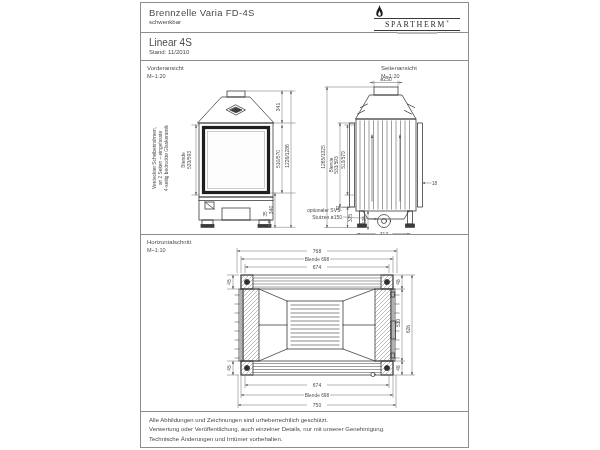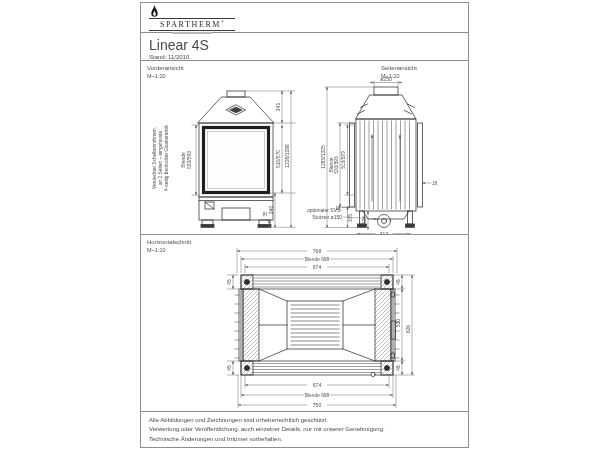--- a/index.html
+++ b/index.html
@@ -8,39 +8,43 @@
   .sheet{position:absolute;left:140px;top:2px;width:329px;height:446px;
          border:1px solid #8d8d8d;box-sizing:border-box;background:#fff;}
   .row{box-sizing:border-box;border-bottom:1px solid #8d8d8d;position:relative;}
   .r1{height:30px;display:flex;justify-content:space-between;padding:4px 8px 0 8px;}
   .r2{height:28px;padding:4px 8px 0 8px;}
   .r3{height:174px;}
   .r4{height:177px;}
   .rf{height:33px;border-bottom:none;padding:4px 8px 0 8px;}
   .title{font-size:9.5px;letter-spacing:.3px;}
   .sub{font-size:6px;margin-top:1px;}
-  .model{font-size:14px;}
+  .model{font-size:10px;}
   .stand{font-size:6px;margin-top:1px;}
   .foot{font-size:6px;line-height:1.55;}
   .logo{width:86px;text-align:center;margin-top:-2px;}
   .logo .wordmark{display:block;border-top:1px solid #3a3a3a;border-bottom:1px solid #3a3a3a;
      font-family:"Liberation Serif",serif;font-size:8px;letter-spacing:1.6px;color:#2e2e2e;
      padding:0 0 1px 0;}
   .logo .reg{font-size:4px;vertical-align:super;letter-spacing:0;}
   .logo .tagbar{display:block;width:40px;height:2px;background:#b9b9b9;margin:1px auto 0 auto;}
   .flame{height:14px;margin-bottom:-1px;}
   svg text{font-family:"Liberation Sans",sans-serif;fill:#4f4f4f;}
   svg{display:block;}
 </style>
 </head>
 <body>
 
 <div class="sheet">
 
   <div class="row r1">
+    <div>
+      <div class="title">Brennzelle Varia FD-4S</div>
+      <div class="sub">schwenkbar</div>
+    </div>
     <div class="logo">
       <svg class="flame" viewBox="0 0 20 26" width="11" height="14">
         <path d="M10 0 C9 6 4 10 4 16 a6 6 0 0 0 12 0 C16 10 11 6 10 0 Z" fill="#1c1c1c"></path>
         <path d="M10 10 C9.4 13 7.5 15 7.5 17.5 a2.5 2.5 0 0 0 5 0 C12.5 15 10.6 13 10 10 Z" fill="#ffffff"></path>
       </svg>
       <span class="wordmark"><span>SPARTHERM</span><span class="reg">®</span></span>
       <span class="tagbar"></span>
     </div>
   </div>
 

